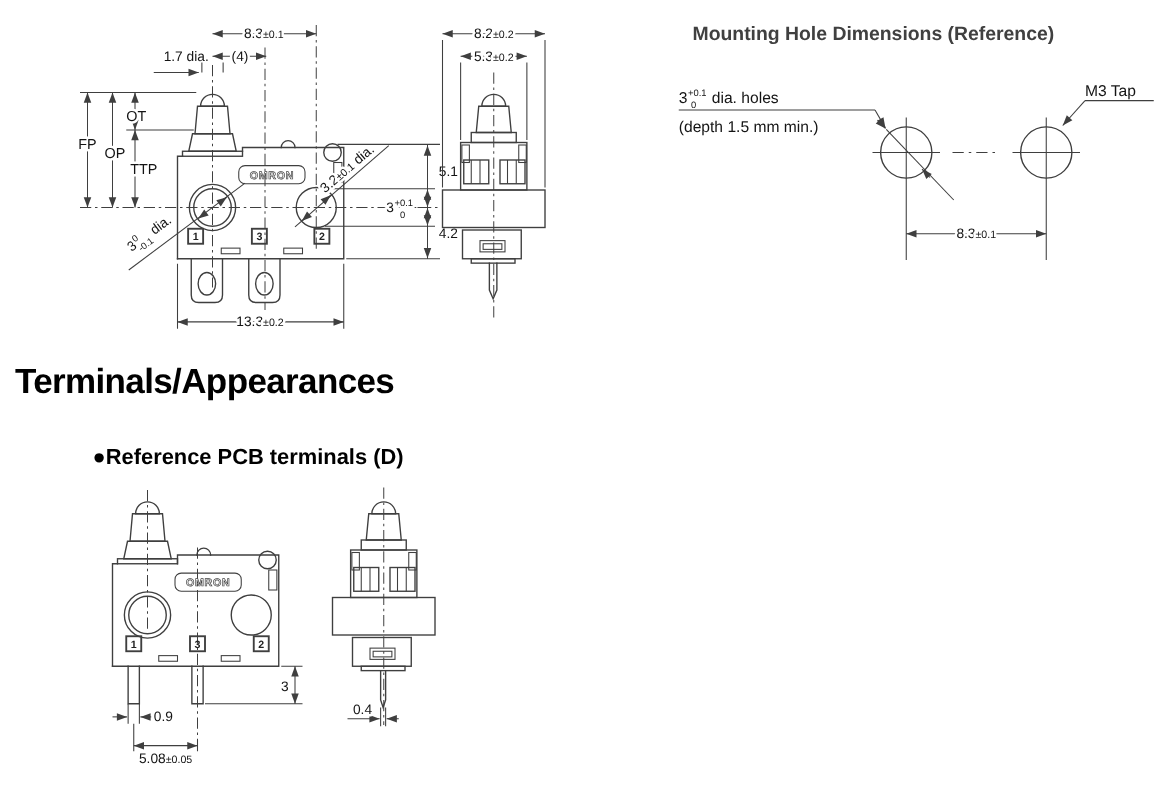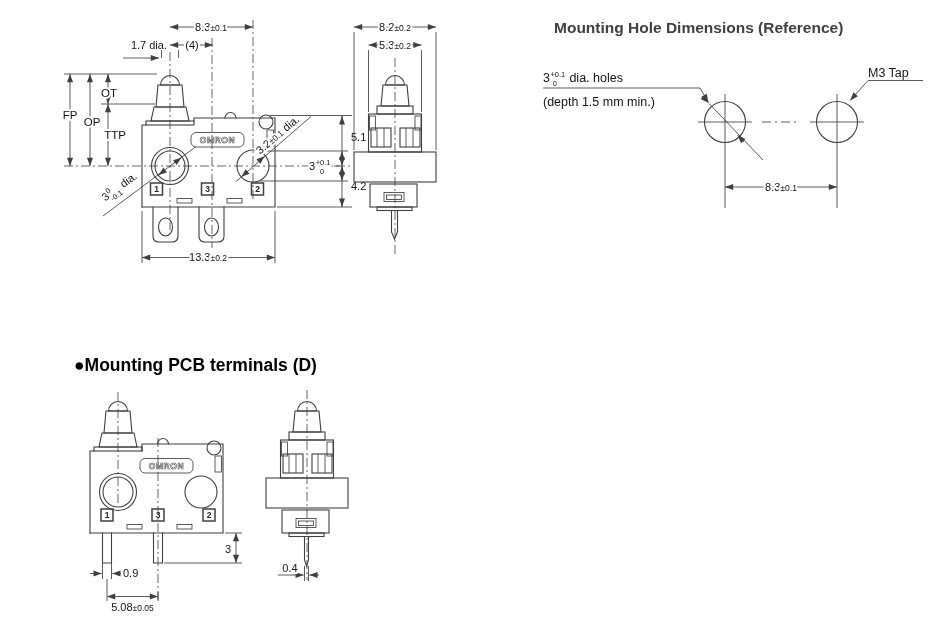--- a/index.html
+++ b/index.html
@@ -256,15 +256,16 @@
       <g>
         <path class="th" d="M304.5,566 V581 M308.5,566 V581"></path>
         <path class="th" d="M278,575 H303.7" marker-end="url(#ar)"></path>
         <path class="th" d="M319,575 H309.3" marker-end="url(#ar)"></path>
         <text class="dt halo" x="290" y="571.5" text-anchor="middle">0.4</text>
       </g>
     </g>
   </svg>
 
   <div class="h3">Mounting Hole Dimensions (Reference)</div>
-  <div class="h2">●Mounting PCB terminals (D)</div>
+  <div class="h1">Terminals/Appearances</div>
+  <div class="h2">●Reference PCB terminals (D)</div>
 
 </div>
 
 </body></html>

